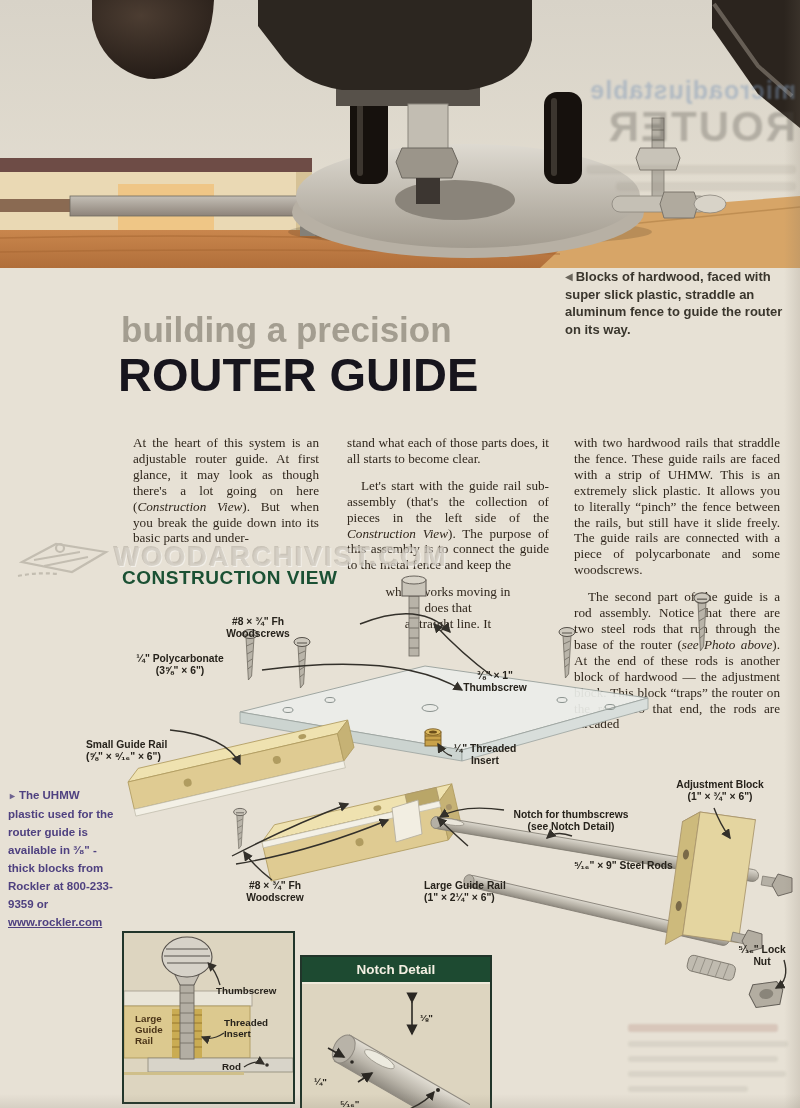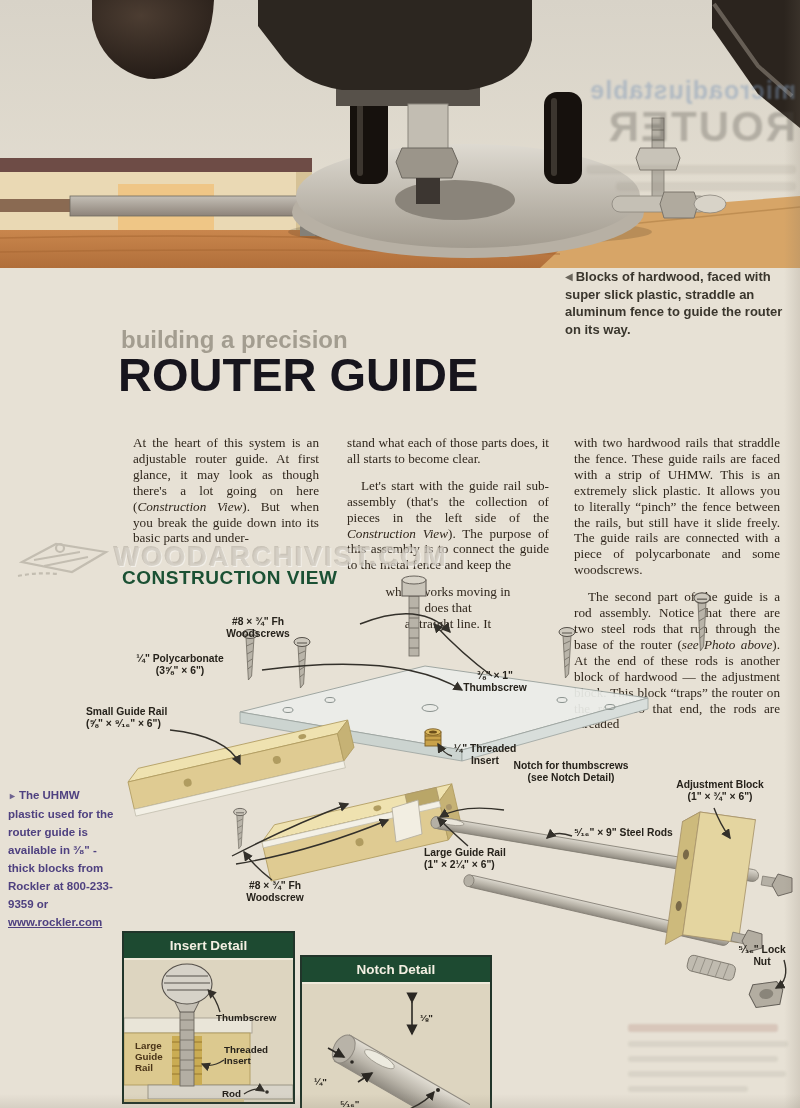--- a/index.html
+++ b/index.html
@@ -12,21 +12,21 @@
   .bleed-top{position:absolute;left:538px;top:76px;width:258px;transform:scaleX(-1);filter:blur(1px);pointer-events:none;}
   .bleed-top .bl1{font-weight:700;font-size:25px;color:#7d97b8;opacity:.45;letter-spacing:1px;}
   .bleed-top .bl2{font-weight:900;font-size:42px;color:#4e4a42;opacity:.30;letter-spacing:2px;margin-top:-2px;}
   .bleed-top .bar{height:9px;background:#8a8478;opacity:.15;border-radius:4px;margin-top:14px;}
 
   
   .caption{position:absolute;left:565px;top:268px;width:228px;font-size:13px;line-height:17.5px;font-weight:600;color:#3a362d;}
   .cap-marker{color:#6b665c;font-size:10px;vertical-align:1px;margin-right:3px;}
 
   
-  .kicker{position:absolute;left:121px;top:326px;font-size:24px;font-weight:700;color:#a39d90;letter-spacing:0px;}
+  .kicker{position:absolute;left:121px;top:310px;font-size:35px;font-weight:700;color:#a39d90;letter-spacing:0px;}
   .title{position:absolute;left:118px;top:347px;margin:0;font-size:47px;font-weight:700;color:#17151d;letter-spacing:0px;}
 
   
   .col{position:absolute;top:424px;font-family:"Liberation Serif","DejaVu Serif",serif;font-size:13.2px;line-height:15.9px;color:#30271d;text-align:justify;}
   .col p{margin:11px;}
   .col p.ind{text-indent:14px;}
   .col .it{font-style:italic;}
   .col1{left:122px;width:208px;}
   .col2{left:336px;width:224px;}
   .col3{left:563px;width:228px;}
@@ -34,21 +34,21 @@
 
   
   .watermark{position:absolute;left:14px;top:532px;display:flex;align-items:center;pointer-events:none;opacity:.85;}
   .watermark .wm-text{font-size:27px;font-weight:800;letter-spacing:2px;color:rgba(205,199,188,.78);
     text-shadow:1px 1px 0 rgba(255,255,255,.55), -1px -1px 0 rgba(130,124,112,.35);}
 
   
   .cv-heading{position:absolute;left:122px;top:567px;margin:0;font-size:19px;font-weight:800;color:#1b5134;letter-spacing:.5px;}
   .diagram{position:absolute;left:0;top:560px;}
   .clabel{position:absolute;font-size:10.3px;line-height:12.2px;font-weight:700;color:#26221b;white-space:pre-line;text-align:center;}
-  .clabel.left{text-align:left;}
+  .clabel.left{text-align:left;margin-top:33px;}
 
   
   .sidebar{position:absolute;left:8px;top:786px;width:106px;font-size:11.5px;line-height:18px;font-weight:600;color:#4f4180;}
   .sb-marker{font-size:9px;color:#6e6390;margin-right:2px;}
   .sb-link{color:#4f4180;text-decoration:underline;cursor:pointer;}
 
   
   .detail-box{position:absolute;top:931px;height:173px;border:2px solid #21352a;background:#ddd5c0;box-sizing:border-box;}
   .insert-box{left:122px;width:173px;}
   .notch-box{left:300px;width:192px;margin-top:24px;}
@@ -334,34 +334,33 @@
   <div class="clabel" style="left:443px;top:670px;width:104px;">⅜" × 1"
 Thumbscrew</div>
   <div class="clabel" style="left:437px;top:743px;width:96px;">¼" Threaded
 Insert</div>
   <div class="clabel left" style="left:86px;top:706px;width:130px;">Small Guide Rail
 (⅝" × ⁹⁄₁₆" × 6")</div>
   <div class="clabel" style="left:226px;top:880px;width:98px;">#8 × ¾" Fh
 Woodscrew</div>
   <div class="clabel left" style="left:424px;top:847px;width:104px;">Large Guide Rail
 (1" × 2¼" × 6")</div>
-  <div class="clabel" style="left:492px;top:760px;width:158px;">Notch for thumbscrews
+  <div class="clabel" style="left:492px;top:809px;width:158px;">Notch for thumbscrews
 (see Notch Detail)</div>
   <div class="clabel left" style="left:574px;top:827px;width:122px;">⁵⁄₁₆" × 9" Steel Rods</div>
   <div class="clabel" style="left:662px;top:779px;width:116px;">Adjustment Block
 (1" × ¾" × 6")</div>
   <div class="clabel" style="left:730px;top:944px;width:64px;">⁵⁄₁₆" Lock
 Nut</div>
 
   <div class="sidebar">
     <span class="sb-marker">►</span><span>The UHMW plastic used for the router guide is available in ³⁄₈" - thick blocks from Rockler at 800-233-9359 or </span><a class="sb-link">www.rockler.com</a>
   </div>
 
   <div class="detail-box insert-box">
-    <div class="detail-header">Insert Detail</div>
     <div class="detail-body">
       <svg width="169" height="142" viewBox="0 0 169 142">
         <defs>
           <marker id="arw2" markerWidth="8" markerHeight="8" refX="6" refY="3.5" orient="auto">
             <path d="M0,0 L7,3.5 L0,7 Z" fill="#33302a"></path>
           </marker>
         </defs>
         <rect x="0" y="0" width="169" height="142" fill="#ddd5c0"></rect>
         <rect x="0" y="58" width="128" height="15" fill="#e9e5d8" stroke="#a8a192" stroke-width="0.9"></rect>
         <rect x="0" y="73" width="126" height="52" fill="#dcc98f" stroke="#b09c60" stroke-width="0.9"></rect>

